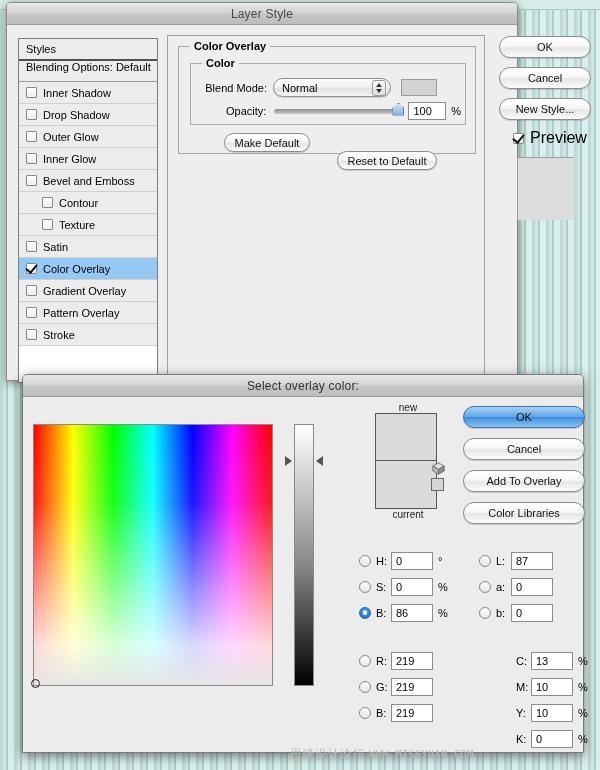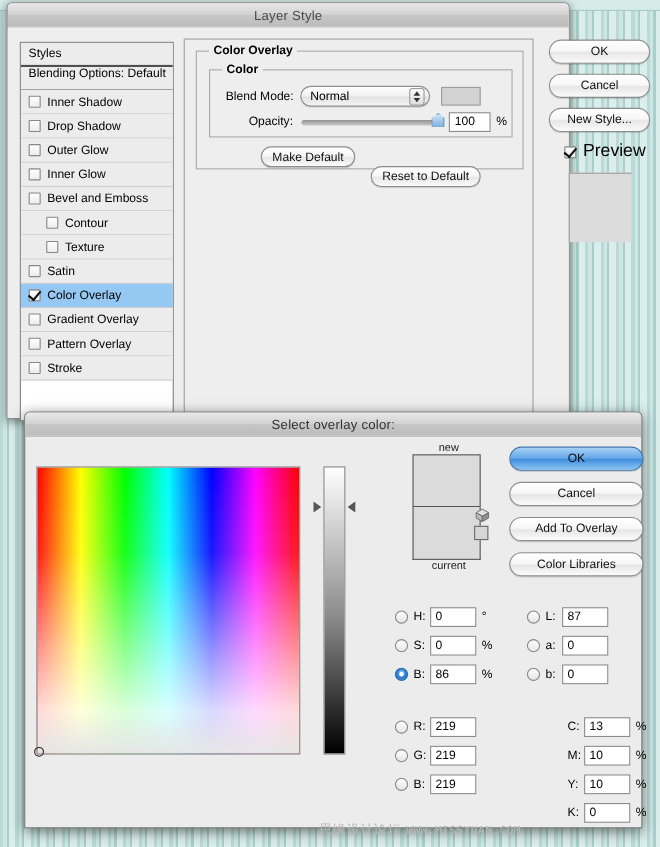--- a/index.html
+++ b/index.html
@@ -389,21 +389,21 @@
             <div class="slider-track" style="margin-left:8px;">
               <span class="slider-thumb"></span>
             </div>
             <div class="numbox" style="margin-left:9px; width:38px;">
               <span>100</span>
             </div>
             <span style="margin-left:5px;">%</span>
           </div>
         </div>
 
-        <div class="pillbtn" style="position:absolute; left:58px; top:86px; width:86px; height:19px;">Make Default</div>
+        <div class="pillbtn" style="position:absolute; left:45px; top:86px; width:86px; height:19px;">Make Default</div>
         <div class="pillbtn" style="position:absolute; left:158px; top:104px; width:100px; height:19px;">Reset to Default</div>
       </div>
     </div>
 
     <div id="ls-right">
       <div class="pillbtn">OK</div>
       <div class="pillbtn">Cancel</div>
       <div class="pillbtn">New Style...</div>
       <div id="preview-row">
         <span class="cb checked"></span>

